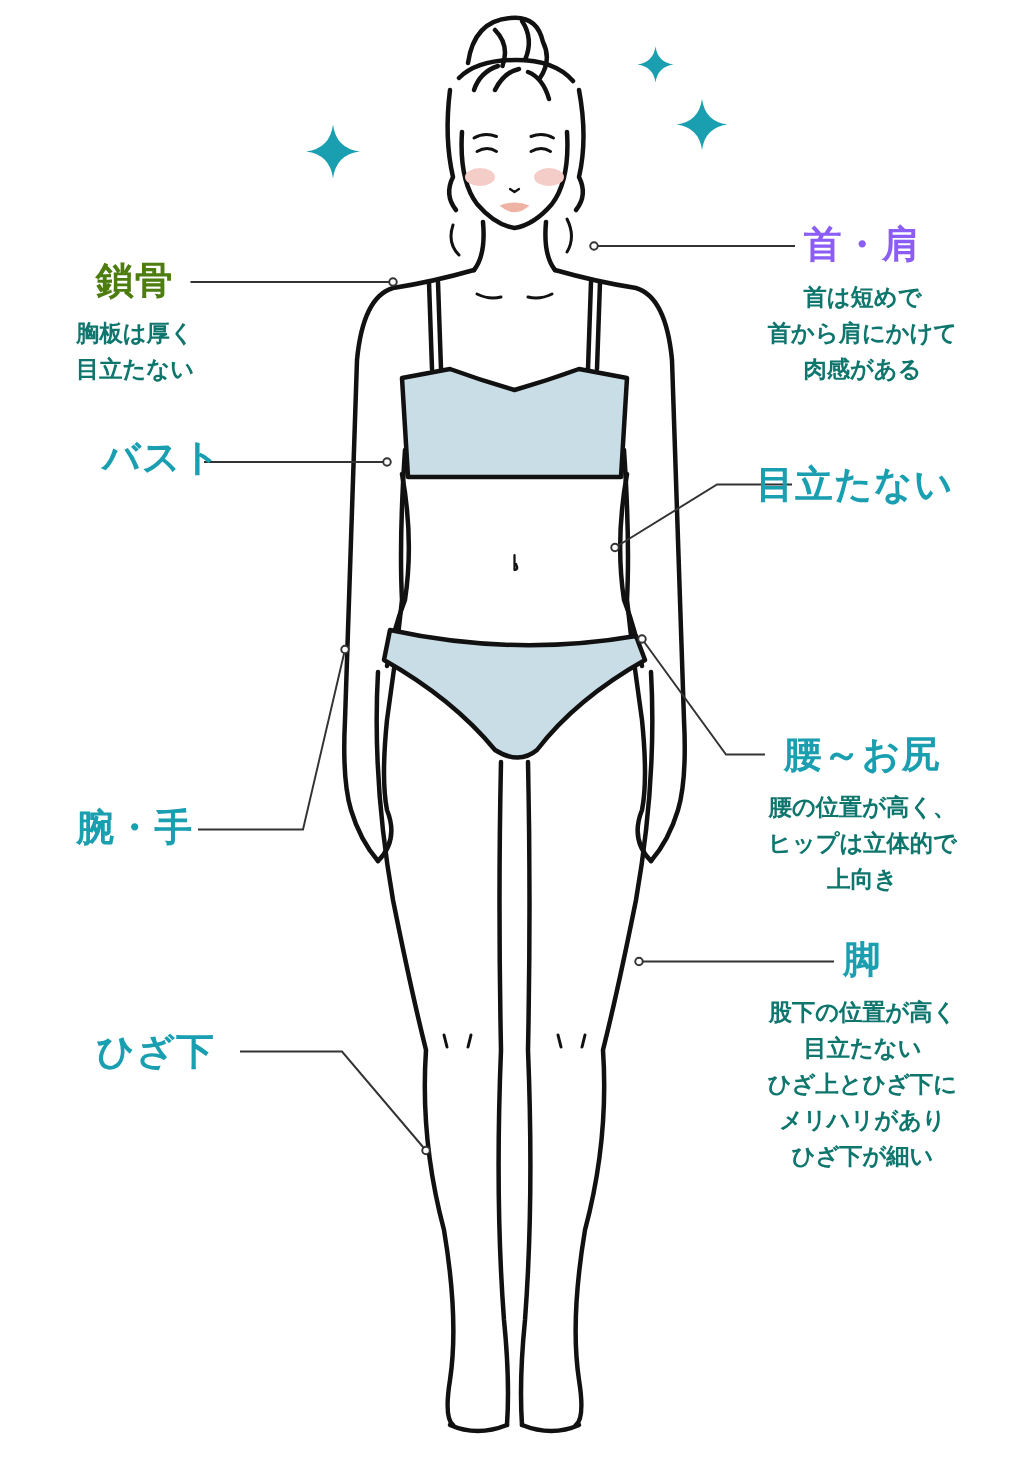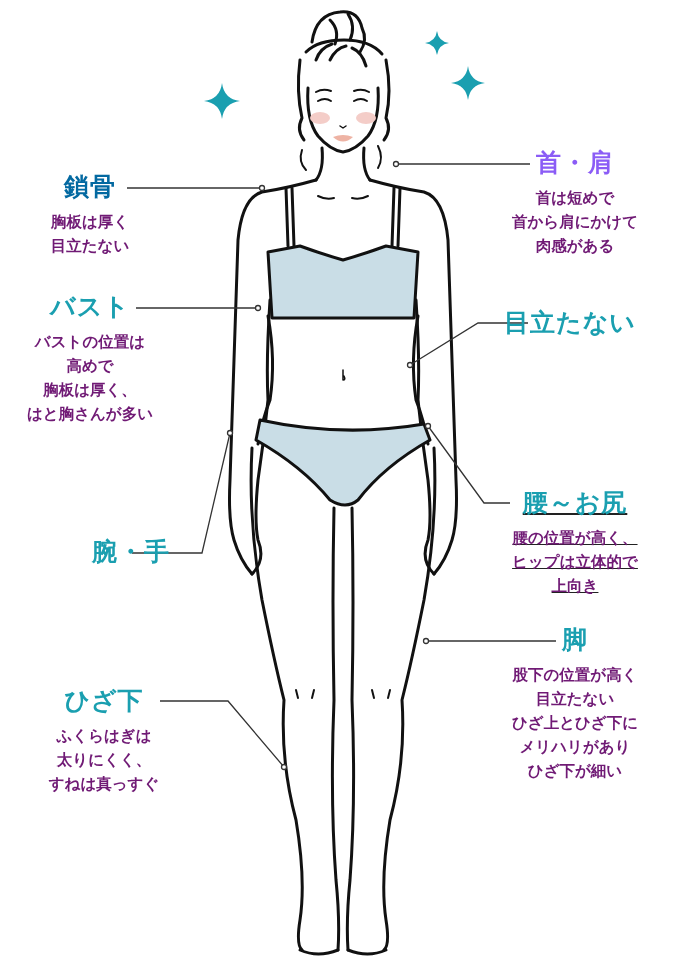--- a/index.html
+++ b/index.html
@@ -1,21 +1,21 @@
 <!DOCTYPE html>
 <html><head>
 <meta charset="utf-8">
 <style>
   html, body { margin: 0; padding: 0; background: #ffffff; }
   body { width: 680px; height: 980px; position: relative; overflow: hidden;
          font-family: "DejaVu Sans", sans-serif; color: #222; }
   #figure { position: absolute; left: 0; top: 0; width: 680px; height: 980px; }
   .label { position: absolute; text-align: center; }
   .label .title { font-weight: bold; font-size: 25px; letter-spacing: 1px; line-height: 30px; }
-  .label .desc { font-size: 15.5px; line-height: 24px; margin-top: 8px; white-space: pre-line; font-weight: bold; color: #701a75; }
+  .label .desc { font-size: 15.5px; line-height: 24px; margin-top: 8px; white-space: pre-line; font-weight: bold; color: #0f766e; }
 </style>
 </head>
 <body>
 
 <svg id="figure" viewBox="0 0 680 980" xmlns="http://www.w3.org/2000/svg">
 
   <g fill="#1a9fb0">
     <path d="M222 83 Q224 99 240 101 Q224 103 222 119 Q220 103 204 101 Q220 99 222 83Z"></path>
     <path d="M437 31 Q438.5 41.5 449 43 Q438.5 44.5 437 55 Q435.5 44.5 425 43 Q435.5 41.5 437 31Z"></path>
     <path d="M468 66 Q470 81 485 83 Q470 85 468 100 Q466 85 451 83 Q466 81 468 66Z"></path>
@@ -107,56 +107,49 @@
     <circle cx="230" cy="433" r="2.5"></circle>
     <circle cx="284" cy="767" r="2.5"></circle>
     <circle cx="396" cy="164" r="2.5"></circle>
     <circle cx="410" cy="365" r="2.5"></circle>
     <circle cx="428" cy="426" r="2.5"></circle>
     <circle cx="426" cy="641" r="2.5"></circle>
   </g>
 </svg>
 
 <div class="label" style="left:5px; top:172px; width:170px;">
-  <div class="title" style="color:#0369a1;">鎖骨</div>
+  <div class="title" style="color:#4d7c0f;">鎖骨</div>
   <div class="desc">胸板は厚く
 目立たない</div>
 </div>
 
-<div class="label" style="left:0px; top:292px; width:180px;">
+<div class="label" style="left:18px; top:292px; width:180px;font-family:Liberation Mono, monospace;">
   <div class="title" style="color:#1a9fb0;">バスト</div>
-  <div class="desc">バストの位置は
-高めで
-胸板は厚く、
-はと胸さんが多い</div>
 </div>
 
-<div class="label" style="left:10px; top:537px; width:160px;text-align:right;">
+<div class="label" style="left:10px; top:537px; width:160px;">
   <div class="title" style="color:#1a9fb0;">腕・手</div>
 </div>
 
 <div class="label" style="left:19px; top:686px; width:170px;">
   <div class="title" style="color:#1a9fb0;">ひざ下</div>
-  <div class="desc">ふくらはぎは
-太りにくく、
-すねは真っすぐ</div>
 </div>
 
 <div class="label" style="left:490px; top:148px; width:170px;">
   <div class="title" style="color:#8b5cf6;">首・肩</div>
   <div class="desc">首は短めで
 首から肩にかけて
 肉感がある</div>
 </div>
 
 <div class="label" style="left:470px; top:308px; width:200px;">
   <div class="title" style="color:#1a9fb0;">目立たない</div>
 </div>
 
-<div class="label" style="left:490px; top:488px; width:170px;text-decoration:underline;">
+<div class="label" style="left:490px; top:488px; width:170px;">
   <div class="title" style="color:#1a9fb0;">腰～お尻</div>
   <div class="desc">腰の位置が高く、
 ヒップは立体的で
 上向き</div>
 </div>
 
 <div class="label" style="left:490px; top:625px; width:170px;">
   <div class="title" style="color:#1a9fb0;">脚</div>
   <div class="desc">股下の位置が高く
 目立たない

